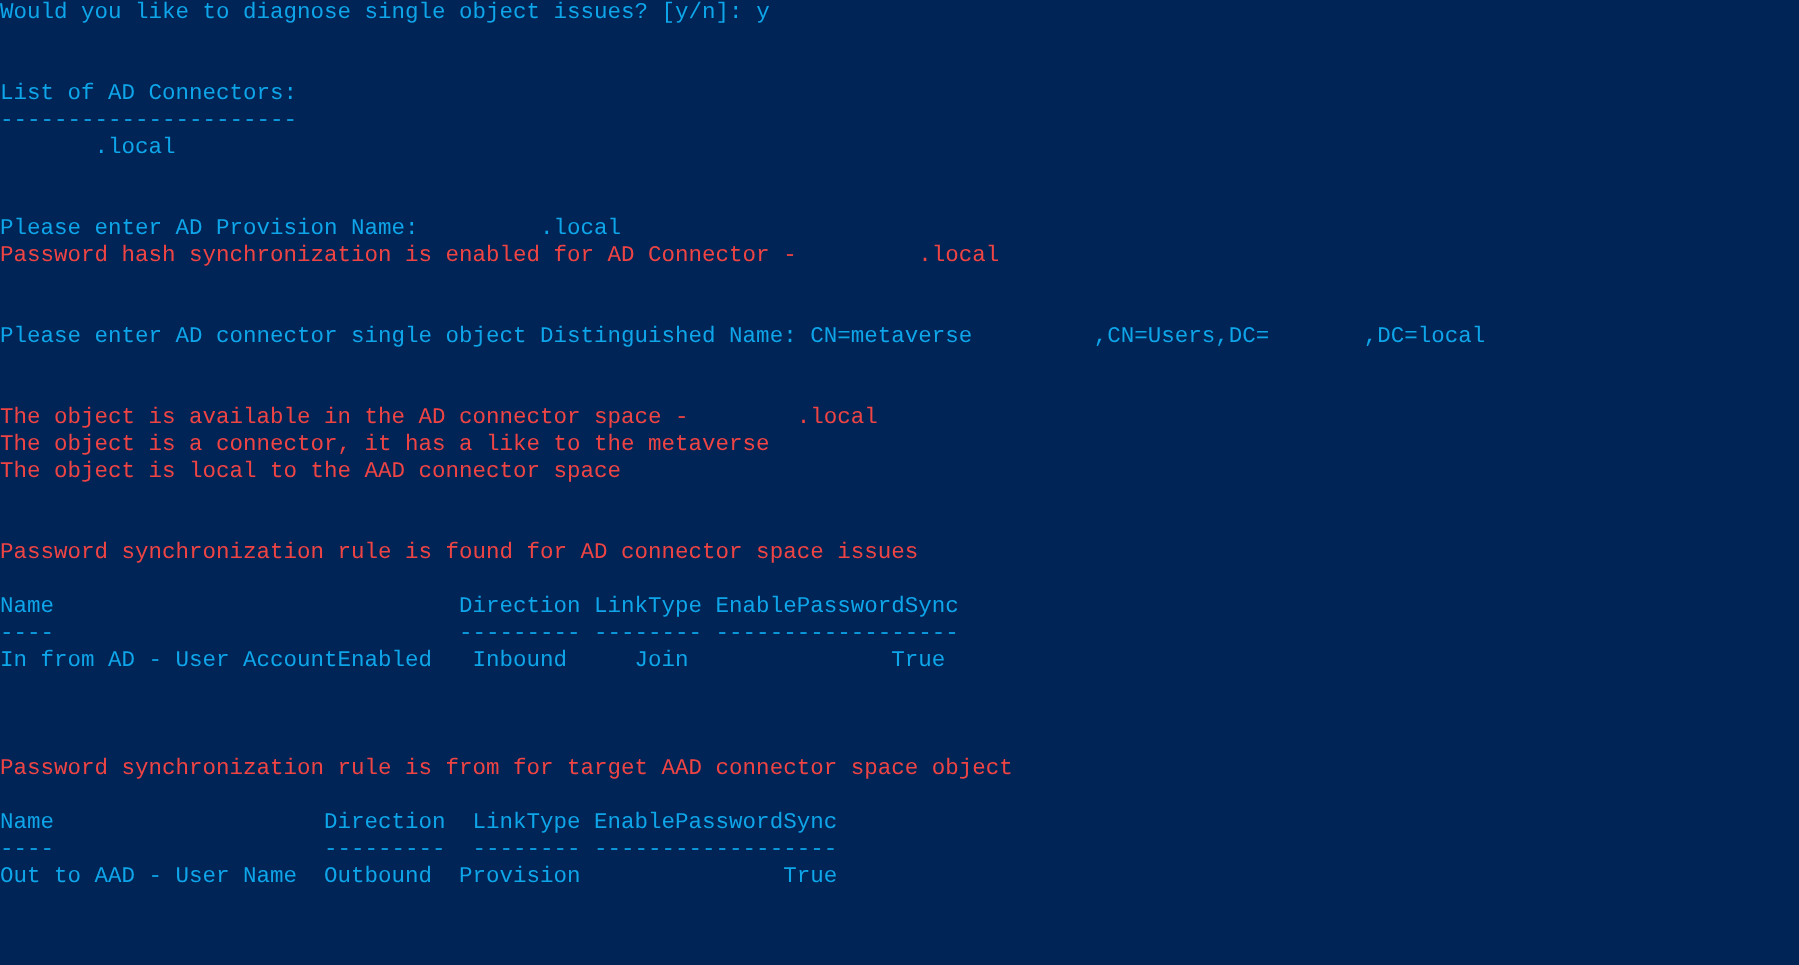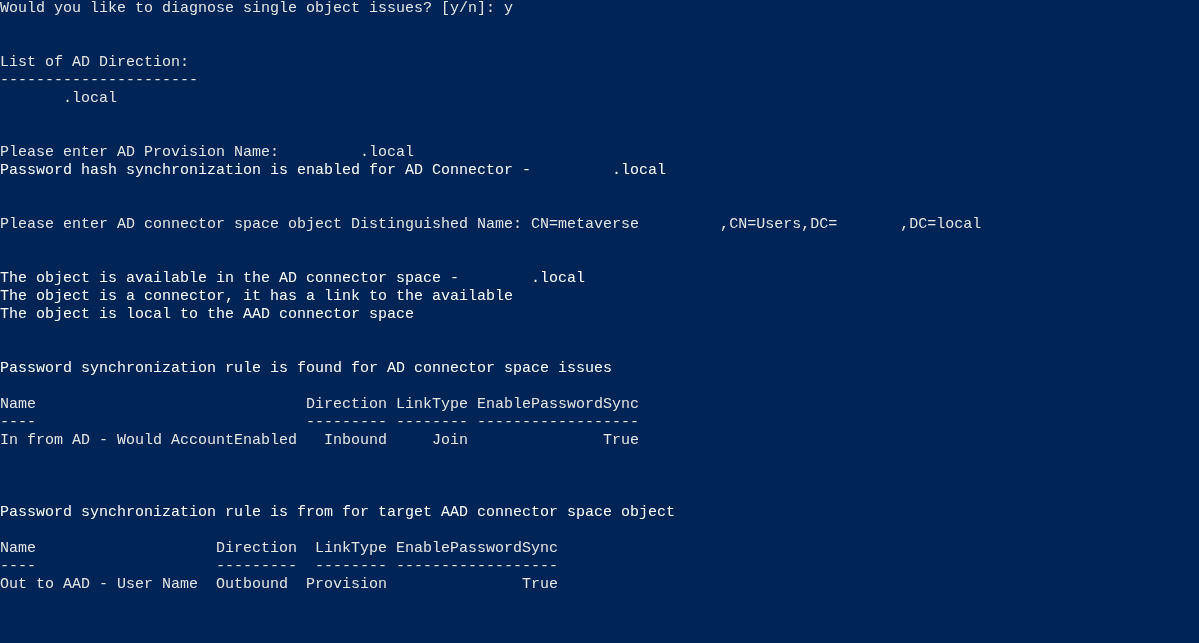--- a/index.html
+++ b/index.html
@@ -14,51 +14,51 @@
       line-height: 18px;
       width: 1199px;
       height: 643px;
       overflow: hidden;
       padding: 0;
     }
     .terminal {
       white-space: pre;
       color: #ffffff;
     }
-    .white { color: #e5e5e5; }
-    .green { color: #ffffff; }
+    .white { color: #0ea5e9; }
+    .green { color: #ef4444; }
   </style>
 </head>
 <body>
 
 <div class="terminal"><span class="white">Would you like to diagnose single object issues? [y/n]: </span><span class="white">y</span>
 
 
-<span class="white">List of AD Direction:</span>
+<span class="white">List of AD Connectors:</span>
 <span class="white">----------------------</span>
 <span class="white">       </span><span class="white">.local</span>
 
 
 <span class="white">Please enter AD Provision Name:         </span><span class="white">.local</span>
 <span class="green">Password hash synchronization is enabled for AD Connector -         .local</span>
 
 
-<span class="white">Please enter AD connector space object Distinguished Name: </span><span class="white">CN=metaverse         ,CN=Users,DC=       ,DC=local</span>
+<span class="white">Please enter AD connector single object Distinguished Name: </span><span class="white">CN=metaverse         ,CN=Users,DC=       ,DC=local</span>
 
 
 <span class="green">The object is available in the AD connector space -        .local</span>
-<span class="green">The object is a connector, it has a link to the available</span>
+<span class="green">The object is a connector, it has a like to the metaverse</span>
 <span class="green">The object is local to the AAD connector space</span>
 
 
 <span class="green">Password synchronization rule is found for AD connector space issues</span>
 
 <span class="white">Name                              Direction LinkType EnablePasswordSync</span>
 <span class="white">----                              --------- -------- ------------------</span>
-<span class="white">In from AD - Would AccountEnabled   Inbound     Join               True</span>
+<span class="white">In from AD - User AccountEnabled   Inbound     Join               True</span>
 
 
 
 <span class="green">Password synchronization rule is from for target AAD connector space object</span>
 
 <span class="white">Name                    Direction  LinkType EnablePasswordSync</span>
 <span class="white">----                    ---------  -------- ------------------</span>
 <span class="white">Out to AAD - User Name  Outbound  Provision               True</span>
 
 

